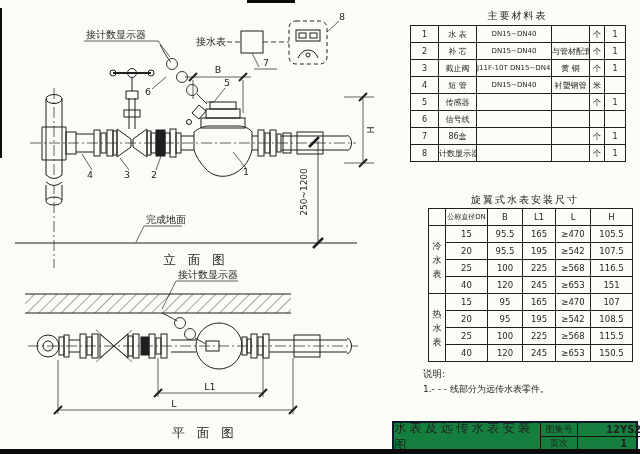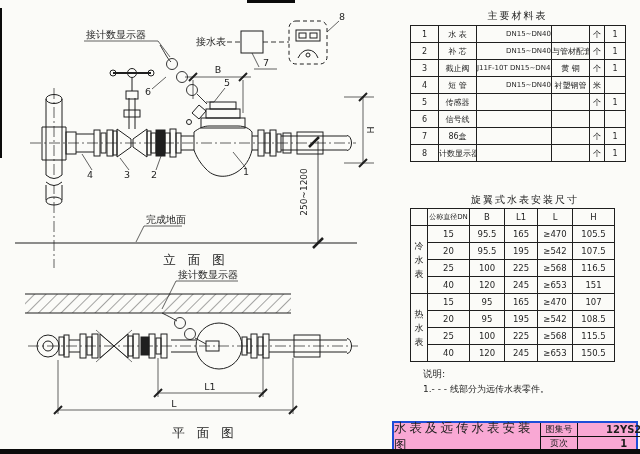--- a/index.html
+++ b/index.html
@@ -5,28 +5,28 @@
   html,body{margin:0;padding:0;}
   .page{position:relative;width:640px;height:454px;background:#fbfbf8;overflow:hidden;
         font-family:"DejaVu Sans",sans-serif;color:#1f1f1f;}
   .abs{position:absolute;}
   svg text{fill:#1f1f1f;stroke:none;font-family:"DejaVu Sans",sans-serif;}
   .t-title{position:absolute;text-align:center;font-size:10px;letter-spacing:2px;}
   .tbl{border-collapse:collapse;table-layout:fixed;background:transparent;}
   .tbl td{border:1px solid #1f1f1f;text-align:center;vertical-align:middle;
           padding:0;height:16px;overflow:hidden;white-space:nowrap;font-size:8.5px;}
   .mtbl td{font-size:8px;}
-  .mtbl td.spec{font-size:7px;text-align:right;}
+  .mtbl td.spec{font-size:7px;}
   .mtbl td.th{font-size:8.5px;}
   .dtbl td.thsmall{font-size:7px;}
   .dtbl td.vert{white-space:normal;word-break:break-all;font-size:9px;line-height:14px;padding:0 2px;}
   .notes{position:absolute;font-size:9px;line-height:15px;}
   .notes .n-title{font-size:9.5px;margin-bottom:1px;}
-  .tblock{position:absolute;border:2px solid #1d4ed8;box-sizing:border-box;
-          display:grid;grid-template-columns:146px 37px 1fr;grid-template-rows:1fr 1fr;background:#f9a8d4;}
+  .tblock{position:absolute;border:2px solid #0f172a;box-sizing:border-box;
+          display:grid;grid-template-columns:146px 37px 1fr;grid-template-rows:1fr 1fr;background:#15803d;}
   .tblock .tb-title{grid-row:1/3;display:flex;align-items:center;justify-content:center;
           font-size:12.5px;letter-spacing:3px;}
   .tblock .tb-cell{display:flex;align-items:center;justify-content:center;border-left:1px solid #111;text-align:center;}
   .tblock .tb-cell.rb{border-bottom:1px solid #111;}
   .tblock .lbl{font-size:9px;}
   .tblock .val{font-size:10px;font-weight:bold;padding-left:28px;}
   .scan{position:absolute;background:#0b0b0b;}
 </style>
 </head>
 <body>
@@ -317,21 +317,21 @@
       <td class="spec"></td>
       <td></td>
       <td>个</td>
       <td>1</td>
     </tr>
     </tbody>
   </table>
 
   <div class="t-title" style="left:423px;top:193px;width:204px;">旋翼式水表安装尺寸</div>
 
-  <table class="tbl dtbl abs" style="left:410px;top:208px;width:204px;border-radius:11px;">
+  <table class="tbl dtbl abs" style="left:428px;top:208px;width:204px;border-radius:11px;">
     <colgroup>
         <col style="width:17px">
         <col style="width:42px">
         <col style="width:35px">
         <col style="width:33px">
         <col style="width:35px">
         <col style="width:42px">
       </colgroup>
     <tbody>
     <tr>

